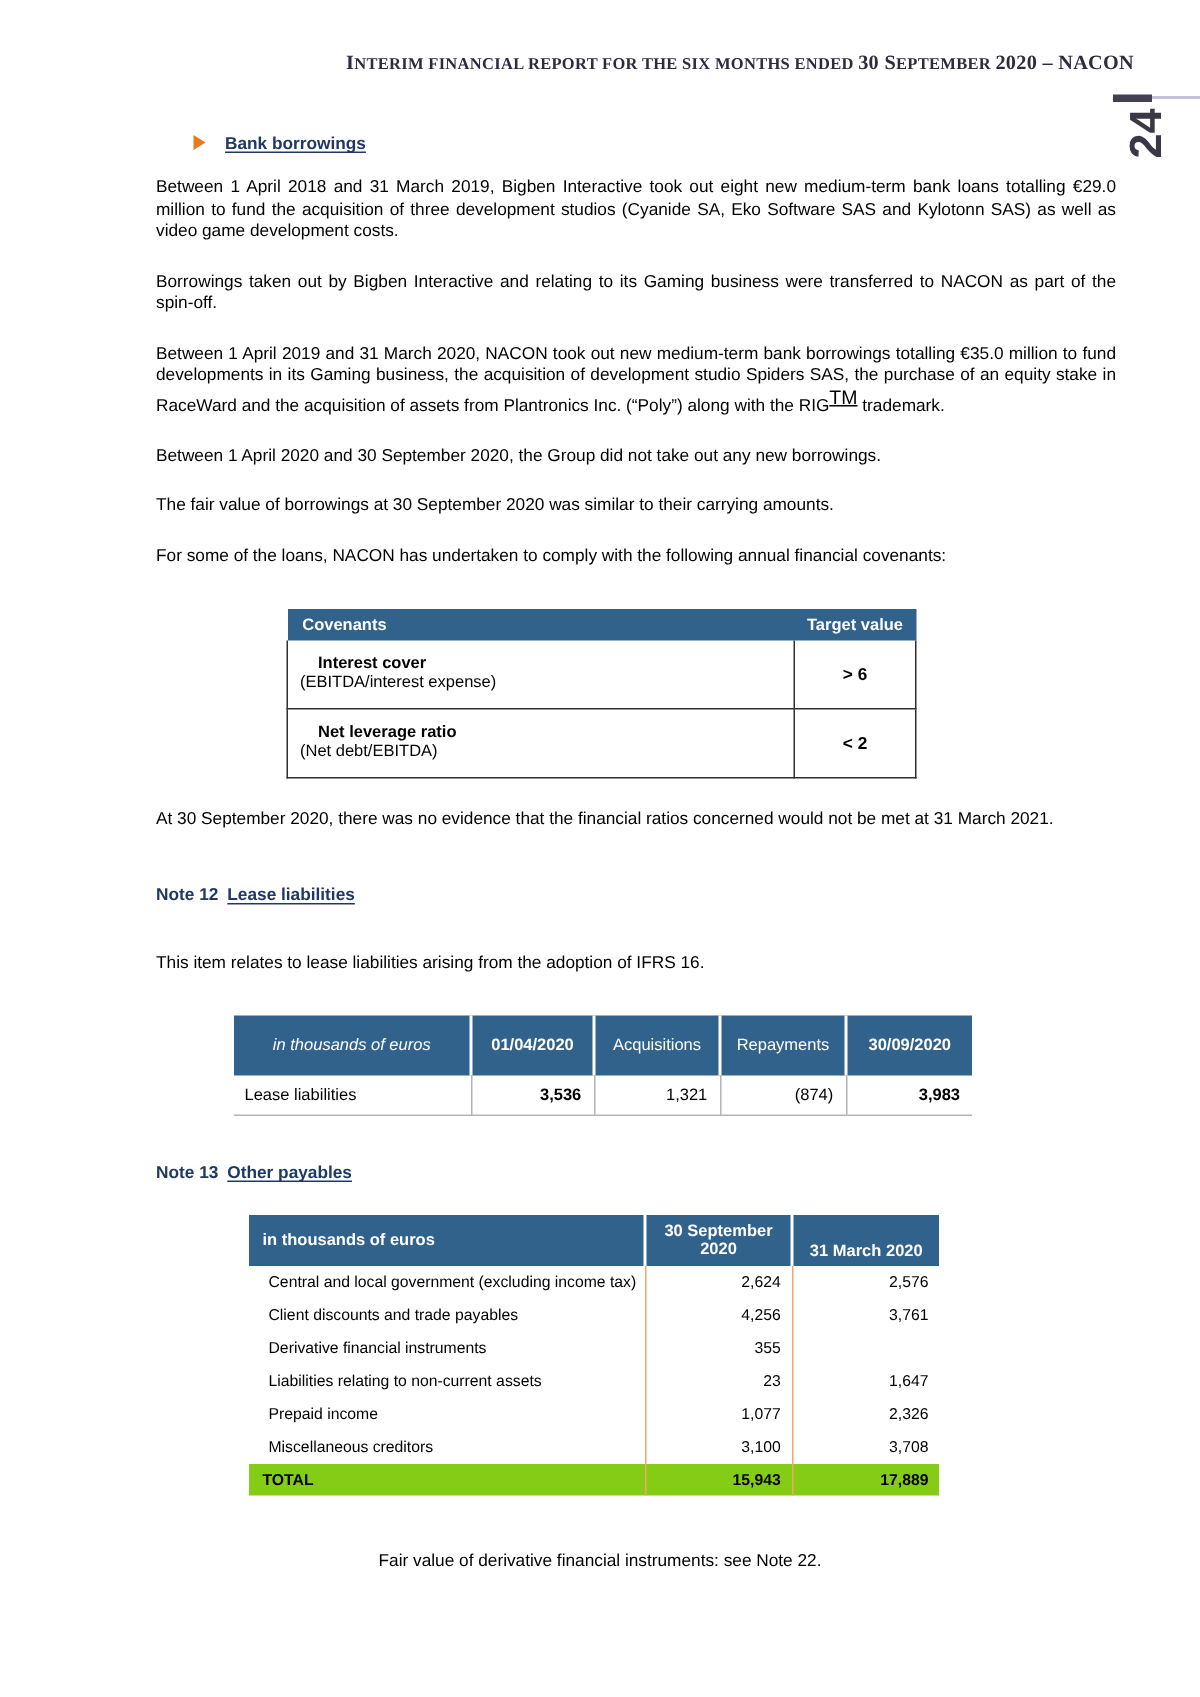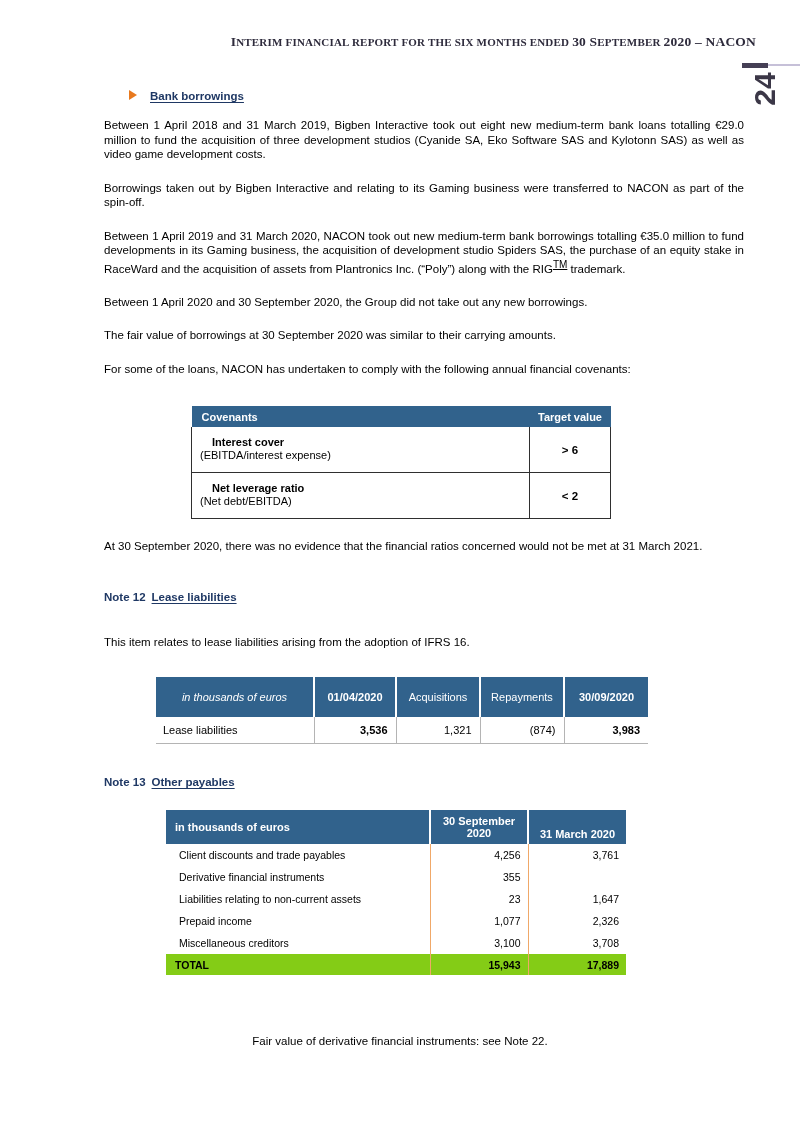--- a/index.html
+++ b/index.html
@@ -105,21 +105,21 @@
     text-underline-offset: 2px;
   }
 
   p.body {
     margin: 0 0 19px 0;
     font-size: 11.5px;
     line-height: 14.5px;
     text-align: justify;
     color: #000;
   }
-  sup.tm { font-size: 10px; vertical-align: super; text-decoration: underline; }
+  sup.tm { font-size: 13px; vertical-align: super; text-decoration: underline; }
 
   
   .note-heading {
     font-size: 11.5px;
     font-weight: bold;
     color: #1f3864;
     margin: 0;
   }
   .note-heading .num { text-decoration: none; margin-right: 6px; }
   .note-heading .ttl { text-decoration: underline; text-underline-offset: 2px; }
@@ -368,20 +368,25 @@
         <col style="width:98px">
       </colgroup>
     <tbody>
       <tr class="hdr">
         <td class="c1">in thousands of euros</td>
         <td class="c2"><span>30 September</span><br><span>2020</span></td>
         <td class="c3">31 March 2020</td>
       </tr>
 
       <tr class="row">
+        <td class="lbl">Central and local government (excluding income tax)</td>
+        <td class="num mid">2,624</td>
+        <td class="num">2,576</td>
+      </tr>
+      <tr class="row">
         <td class="lbl">Client discounts and trade payables</td>
         <td class="num mid">4,256</td>
         <td class="num">3,761</td>
       </tr>
       <tr class="row">
         <td class="lbl">Derivative financial instruments</td>
         <td class="num mid">355</td>
         <td class="num"></td>
       </tr>
       <tr class="row">

